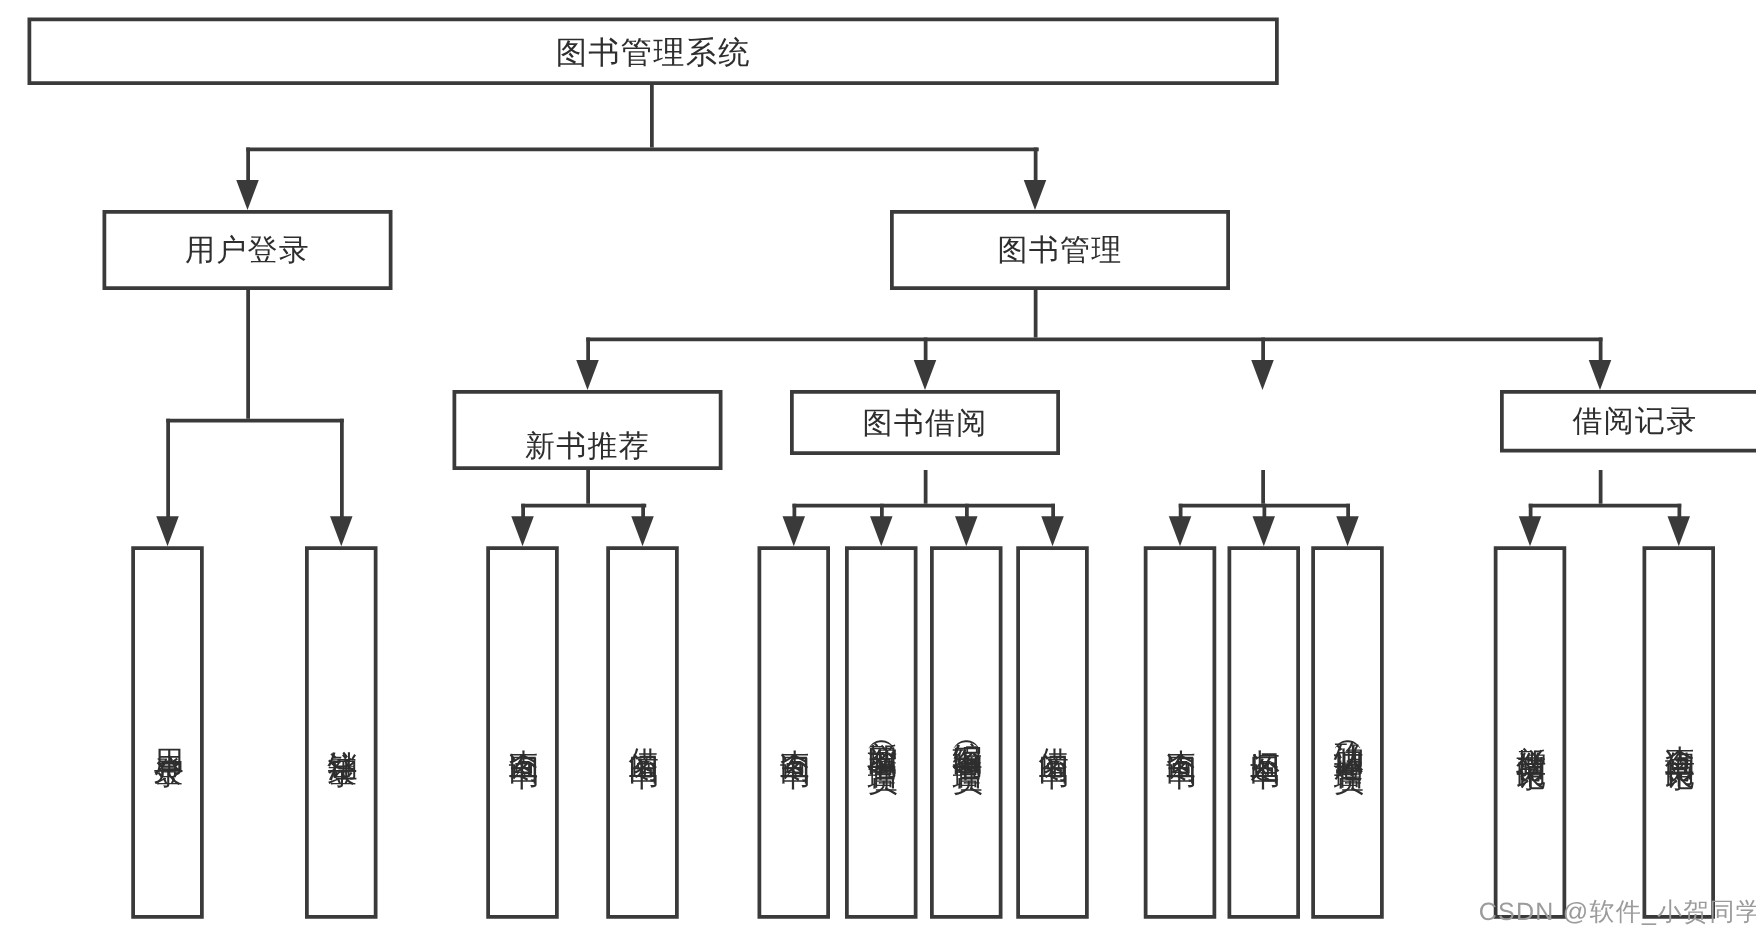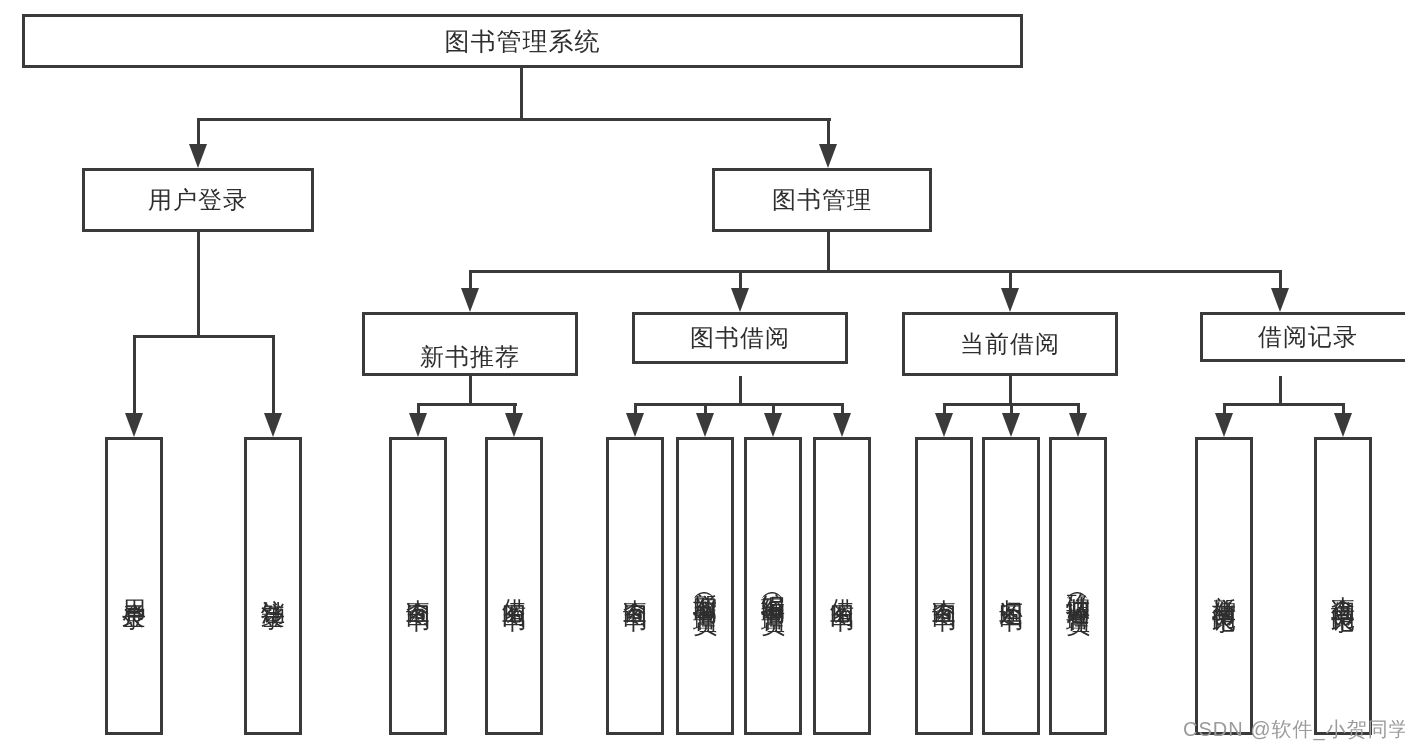--- a/index.html
+++ b/index.html
@@ -64,32 +64,29 @@
 
 <div class="stage">
 
   <div class="node root" style="left:22px;top:14px;width:1001px;height:54px;">
     <span>图书管理系统</span>
   </div>
 
   <div class="node" style="left:82px;top:168px;width:232px;height:64px;">
     <span>用户登录</span>
   </div>
-  <div class="node" style="left:712px;top:168px;width:220px;height:64px;">
+  <div class="node" style="left:712px;top:168px;width:272px;height:64px;">
     <span>图书管理</span>
   </div>
 
   <div class="node" style="left:362px;top:312px;width:216px;height:64px;align-items:flex-end;">
     <span>新书推荐</span>
   </div>
   <div class="node" style="left:632px;top:312px;width:216px;height:52px;">
     <span>图书借阅</span>
-  </div>
-  <div class="node" style="left:902px;top:312px;width:216px;height:64px;">
-    <span>当前借阅</span>
   </div>
   <div class="node" style="left:1200px;top:312px;width:216px;height:50px;">
     <span>借阅记录</span>
   </div>
 
   <div class="leaf" style="left:105px;">
     <span>用户登录</span>
   </div>
   <div class="leaf" style="left:244px;">
     <span>注销登录</span>

